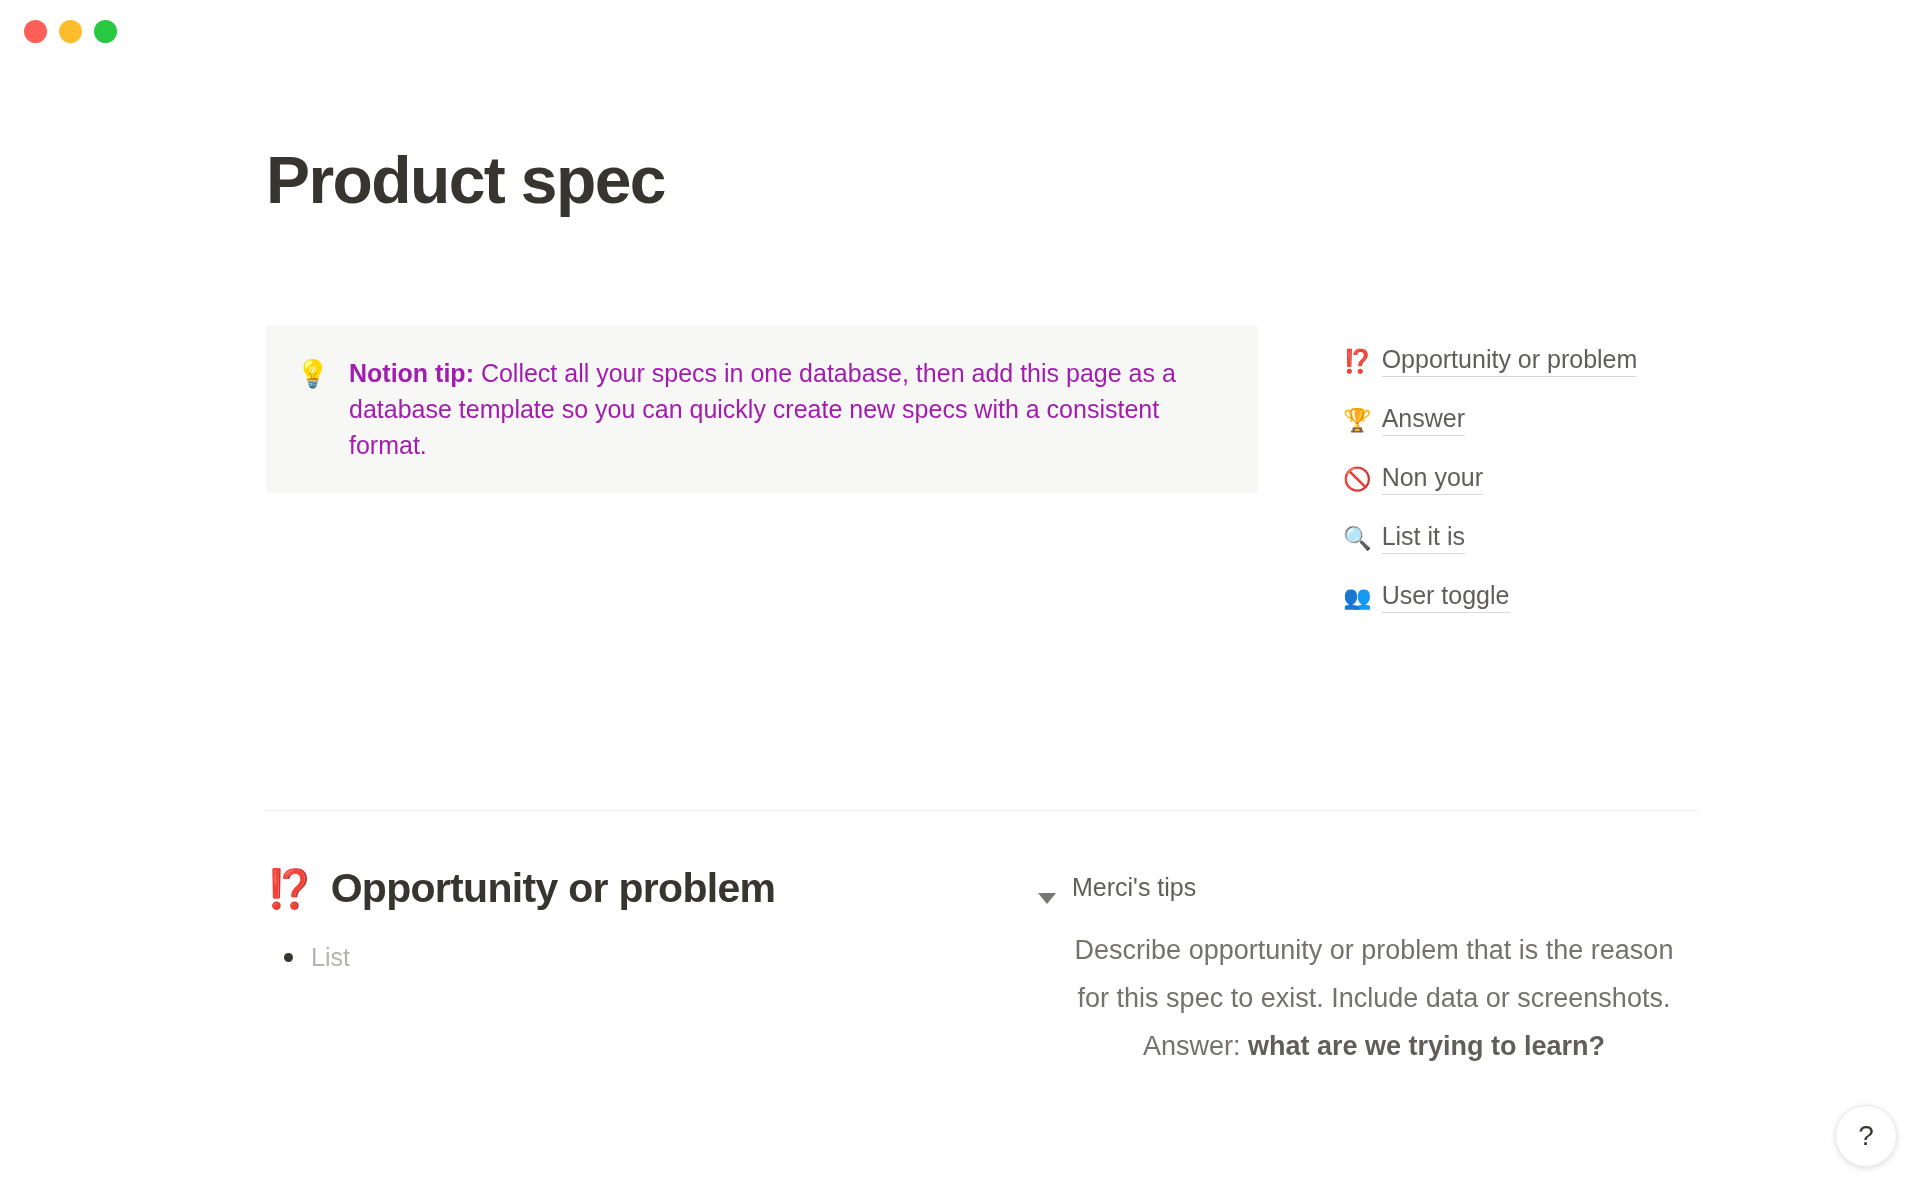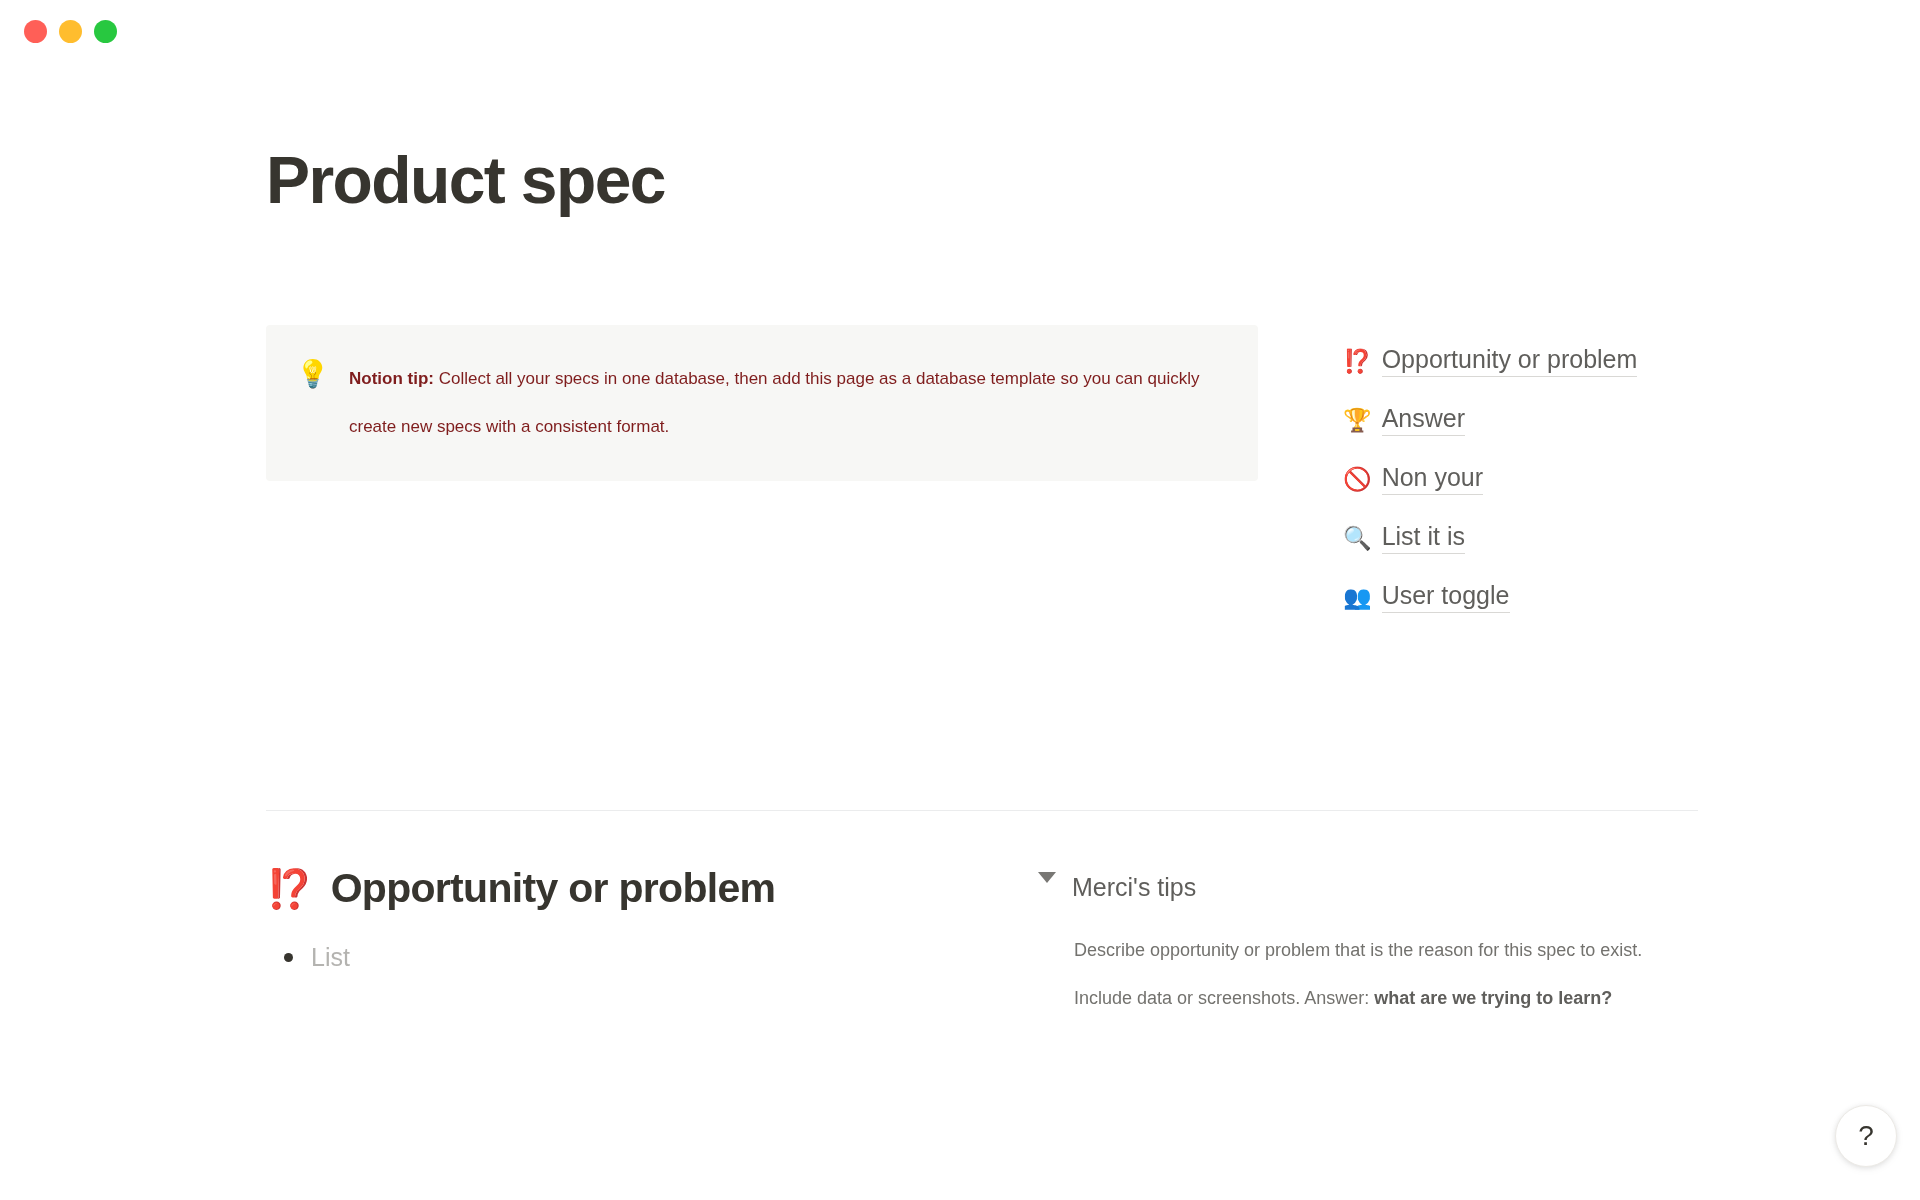--- a/index.html
+++ b/index.html
@@ -86,23 +86,23 @@
     line-height: 42px;
     flex: 0 0 auto;
     width: 32px;
     text-align: center;
   }
   .callout-body {
     flex: 1 1 auto;
     padding-top: 2px;
   }
   .callout-p {
-    font-size: 17px;
-    line-height: 48px;
-    color: #7f1d1d;
+    font-size: 25px;
+    line-height: 36px;
+    color: #a21caf;
   }
   .callout-p + .callout-p { margin-top: 9px; }
   .callout-p b { font-weight: 700; }
 
   
   .toc {
     margin-left: 85px;
     padding-top: 19px;
     flex: 0 0 auto;
   }
@@ -184,44 +184,45 @@
 
   
   .section-right {
     width: 640px;
     flex: 0 0 auto;
     margin-left: 32px;
     padding-top: 8px;
   }
   .toggle-head {
     display: flex;
-    align-items: flex-start;
+    align-items: flex-end;
     gap: 16px;
     cursor: pointer;
   }
   .toggle-arrow {
     width: 0; height: 0;
     border-left: 9px solid transparent;
     border-right: 9px solid transparent;
     border-top: 11px solid #787774;
     flex: 0 0 auto;
     margin-top: 2px;
   }
   .toggle-title {
     font-size: 25px;
     line-height: 34px;
     color: #5f5e5b;
   }
   .toggle-body {
     margin-top: 22px;
     margin-left: 36px;
-    font-size: 18px;
+    font-size: 27px;
     line-height: 48px;
     color: #73726e;
     max-width: 600px;
+    text-align: center;
   }
   .toggle-body b { font-weight: 700; color: #5f5e5b; }
 
   
   .help-button {
     position: absolute;
     bottom: 33px;
     right: 36px;
     width: 62px;
     height: 62px;

